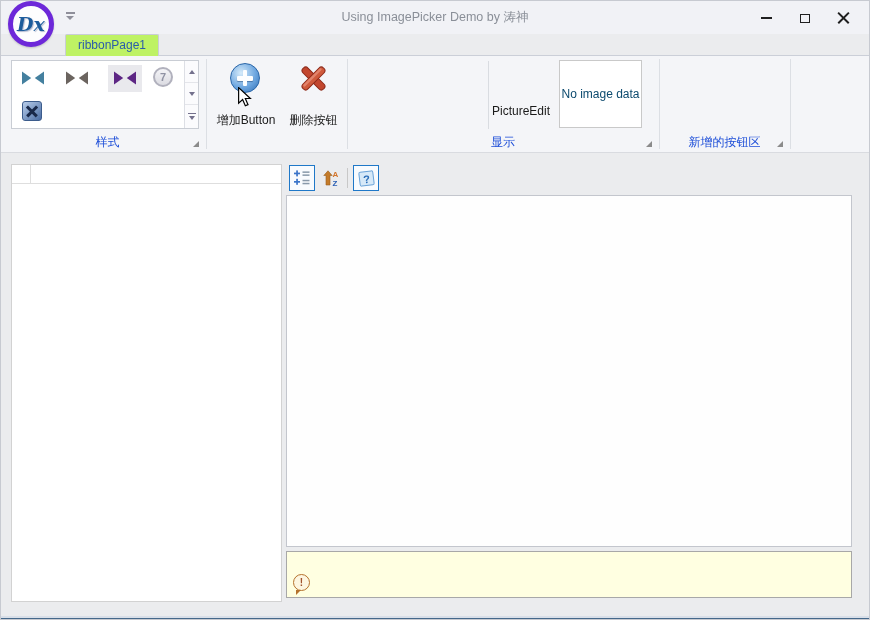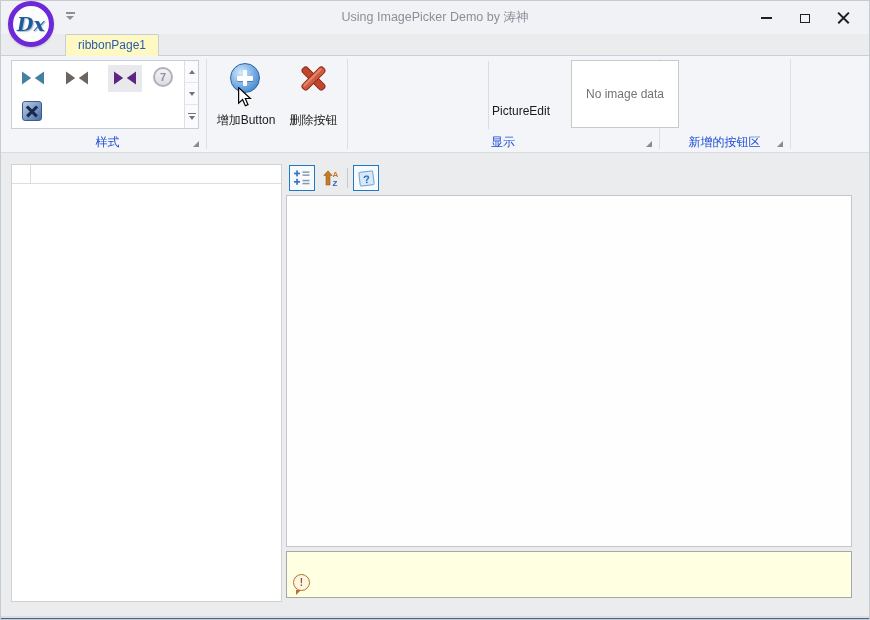--- a/index.html
+++ b/index.html
@@ -33,21 +33,21 @@
   .min-glyph  { width:11px; height:2px; background:#1f1f1f; }
   .max-glyph  { width:10px; height:9px; border:1.5px solid #1f1f1f; }
   .close-glyph { position:relative; width:13px; height:13px; }
   .close-glyph::before,.close-glyph::after { content:""; position:absolute;
     left:-1px; top:5.5px; width:15px; height:1.8px; background:#1f1f1f; }
   .close-glyph::before { transform:rotate(45deg); }
   .close-glyph::after  { transform:rotate(-45deg); }
 
   
   .tabrow-line { left:0; top:54px; width:868px; height:1px; background:#cbcfd8; }
-  .tab { left:64px; top:33px; width:94px; height:22px; background:#fef9c3;
+  .tab { left:64px; top:33px; width:94px; height:22px; background:#bef264;
     border:1px solid #c9cdd6; border-bottom:none; border-radius:2px 2px 0 0;
     text-align:center; line-height:21px; color:#2a5caa; z-index:3; }
 
   
   .ribbon { left:0; top:55px; width:868px; height:96px; background:#f4f5f8; }
   .ribbon-bottom { left:0; top:151px; width:868px; height:1px; background:#d9dbe0; }
   .gsep { top:58px; width:1px; height:90px; background:#dcdfe4; }
   .gcaption { top:133px; height:16px; text-align:center; color:#1d4ed8;
     line-height:16px; }
   .gcorner { position:absolute; right:7px; bottom:3px; width:0; height:0;
@@ -116,23 +116,23 @@
     border-radius:50%; border:1.5px solid #b5722d; background:#fdf6e0;
     display:flex; align-items:center; justify-content:center;
     color:#a0522d; font-weight:bold; font-size:10px; }
   .bubble-tail { position:absolute; left:9px; top:38px; width:0; height:0;
     border-left:5px solid #b5722d; border-bottom:5px solid transparent; }
 
   .bottom-light { left:0; top:615px; width:868px; height:2px; background:#d9dfe8; }
   .bottom-blue  { left:0; top:617px; width:868px; height:3px; background:#45688a; }
 
   .vline-disp { left:487px; top:60px; width:1px; height:68px; background:#d9dce1; }
-  .picbox { left:570px; top:59px; width:108px; height:68px; background:#fff;
+  .picbox { left:558px; top:59px; width:83px; height:68px; background:#fff;
     border:1px solid #c9c9c9; display:flex; align-items:center; justify-content:center;
-    color:#737373; }
+    color:#0c4a6e; }
 </style>
 </head>
 <body>
 
 <div class="app">
 
   <div class="abs titlebar"></div>
   <div class="abs title-text">Using ImagePicker Demo by 涛神</div>
   <div class="abs logo">
     <span>Dx</span>

